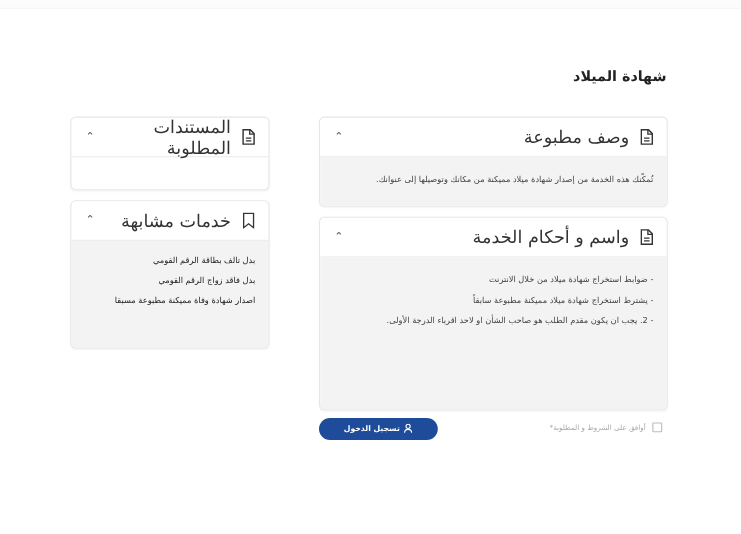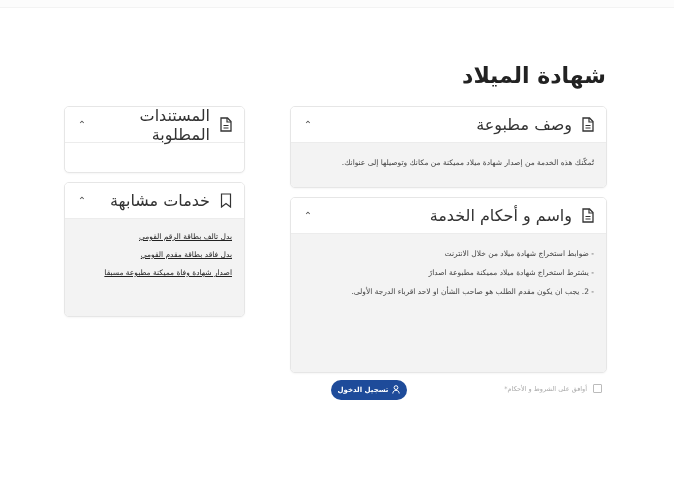--- a/index.html
+++ b/index.html
@@ -8,21 +8,21 @@
       background: #ffffff;
       font-family: "DejaVu Sans", sans-serif;
       color: #333;
     }
     .topbar {
       position: absolute; left: 0; top: 0; width: 674px; height: 8px;
       background: #fcfcfc; border-bottom: 1px solid #f3f3f3;
     }
     .page-title {
       position: absolute; right: 68px; top: 63px;
-      font-size: 22px; font-weight: bold; color: #222;
+      font-size: 13px; font-weight: bold; color: #222;
       direction: rtl;
     }
     .card {
       position: absolute;
       border: 1px solid #e6e6e6;
       border-radius: 5px;
       background: #fff;
       overflow: hidden;
       box-shadow: 0 1px 2px rgba(0,0,0,0.04);
     }
@@ -40,31 +40,30 @@
     .card-body {
       background: #f3f3f3;
       direction: rtl;
       padding: 10px 12px;
       font-size: 7.5px;
       color: #444;
       line-height: 1.6;
     }
     .terms-body p { margin-bottom: 7px; }
     .links-body a {
-      display: block; color: #222; text-decoration: underline;
+      display: block; color: #222; 
       font-size: 7.5px; margin-bottom: 6px;
     }
     .login-btn {
-      position: absolute; left: 290px; top: 380px; width: 76px; height: 20px;
+      position: absolute; left: 290px; top: 380px; width: 108px; height: 20px;
       background: #1e4b9a; border-radius: 10px; border: none;
       color: #fff; font-size: 7px; font-weight: bold;
       display: flex; align-items: center; justify-content: center; gap: 4px;
       direction: rtl;
       font-family: "DejaVu Sans", sans-serif;
-      margin-left: 41px;
     }
     .agree {
       position: absolute; right: 72px; top: 384px;
       display: flex; align-items: center; direction: rtl; gap: 6px;
       font-size: 6.5px; color: #aaa;
     }
     .agree .box { width: 9px; height: 9px; border: 1px solid #bbb; border-radius: 1px; background: #fff; }
   </style>
 </head>
 <body>
@@ -99,28 +98,28 @@
           <path d="M7 1v4h4" fill="none" stroke="#333" stroke-width="1.2"></path>
           <line x1="3.5" y1="8.5" x2="8.5" y2="8.5" stroke="#333" stroke-width="1.2"></line>
           <line x1="3.5" y1="11" x2="8.5" y2="11" stroke="#333" stroke-width="1.2"></line>
         </svg>
     </span>
     <span class="title">واسم و أحكام الخدمة</span>
     <span class="chevron">⌃</span>
   </div>
   <div class="card-body terms-body" style="height:140px; padding-top:14px;">
     <p>- ضوابط استخراج شهادة ميلاد من خلال الانترنت</p>
-    <p>- يشترط استخراج شهادة ميلاد مميكنة مطبوعة اصدارً</p>
+    <p>- يشترط استخراج شهادة ميلاد مميكنة مطبوعة سابقاً</p>
     <p>- 2. يجب ان يكون مقدم الطلب هو صاحب الشأن او لاحد اقرباء الدرجة الأولى.</p>
   </div>
 </div>
 
 <label class="agree">
   <span class="box"></span>
-  <span>أوافق على الشروط و الأحكام*</span>
+  <span>أوافق على الشروط و المطلوبة*</span>
 </label>
 
 <button class="login-btn">
   <span>
     <svg width="8" height="9" viewBox="0 0 8 9">
         <circle cx="4" cy="2.6" r="1.9" fill="none" stroke="#fff" stroke-width="1"></circle>
         <path d="M0.8 8.5c0-2 1.4-3.2 3.2-3.2s3.2 1.2 3.2 3.2" fill="none" stroke="#fff" stroke-width="1"></path>
       </svg>
   </span>
   <span>تسجيل الدخول</span>
@@ -149,16 +148,16 @@
     <span class="icon">
       <svg width="12" height="15" viewBox="0 0 12 15">
           <path d="M1.5 1h9v13L6 10.5 1.5 14z" fill="none" stroke="#333" stroke-width="1.2"></path>
         </svg>
     </span>
     <span class="title">خدمات مشابهة</span>
     <span class="chevron">⌃</span>
   </div>
   <div class="card-body links-body" style="height:99px; padding-top:12px;">
     <a>بدل تالف بطاقة الرقم القومي</a>
-    <a>بدل فاقد بطاقة مقدم القومي</a>
+    <a>بدل فاقد زواج الرقم القومي</a>
     <a>اصدار شهادة وفاة مميكنة مطبوعة مسبقا</a>
   </div>
 </div>
 
 </body></html>

